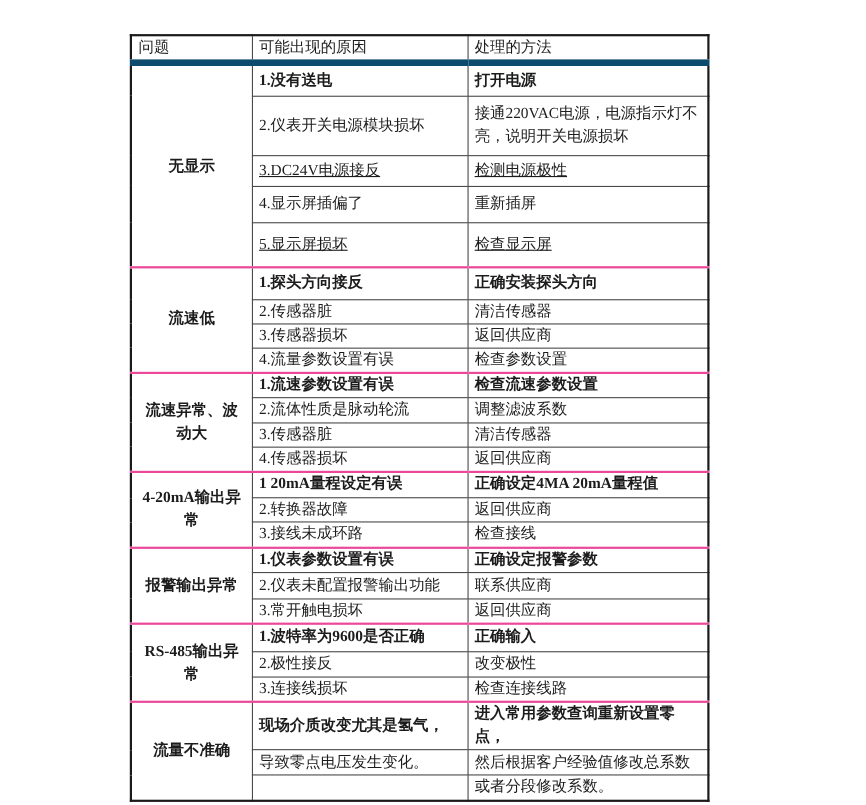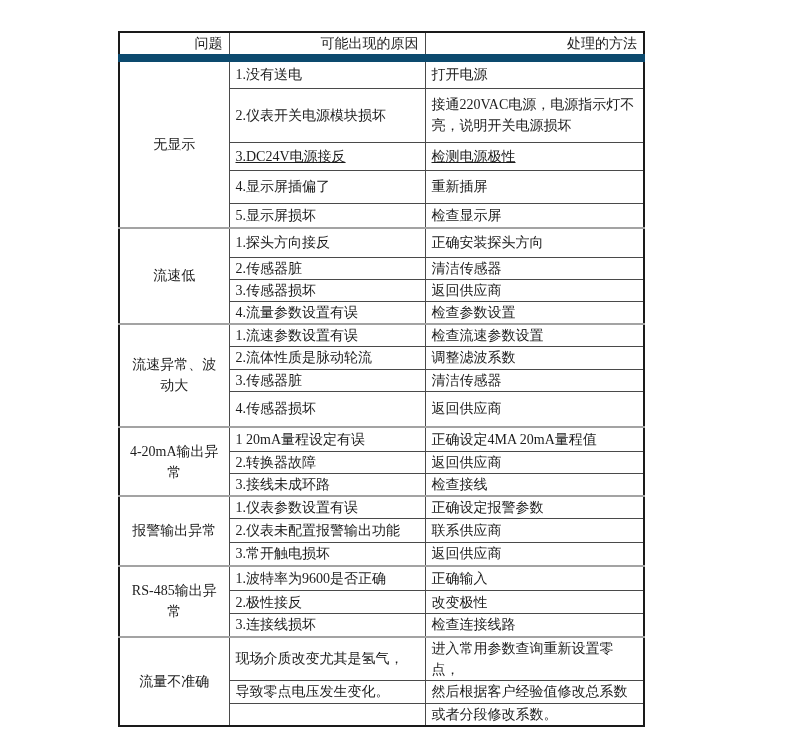--- a/index.html
+++ b/index.html
@@ -29,26 +29,27 @@
   table.trouble col.c3 { width: 219px; }
   table.trouble th,
   table.trouble td {
     border: 1px solid #4a4a4a;
     padding: 0 6px;
     vertical-align: middle;
     font-weight: normal;
     overflow: hidden;
   }
   table.trouble thead th {
-    text-align: right;
-    border-bottom: 8px solid #0c4a6e;
+    text-align: left;
+    border-bottom: 6px solid #0c4a6e;
     margin-left: 27px;
   }
   table.trouble tr.grp > td {
-    border-top: 2px solid #a3a3a3;
+    border-top: 2px solid #ec4899;
+    font-weight: bold;
   }
   td.problem {
     text-align: center;
     padding: 0 2px;
   }
   td.cause, td.treatment {
     text-align: left;
   }
 </style>
 </head>
@@ -79,21 +80,21 @@
       <td class="treatment">接通220VAC电源，电源指示灯不亮，说明开关电源损坏</td>
     </tr>
     <tr style="height:28px;text-decoration:underline;">
       <td class="cause">3.DC24V电源接反</td>
       <td class="treatment">检测电源极性</td>
     </tr>
     <tr style="height:33px;">
       <td class="cause">4.显示屏插偏了</td>
       <td class="treatment">重新插屏</td>
     </tr>
-    <tr style="height:25px;">
+    <tr style="height:41px;text-decoration:underline;">
       <td class="cause">5.显示屏损坏</td>
       <td class="treatment">检查显示屏</td>
     </tr>
 
     <tr class="grp" style="height:29px;">
       <td class="problem" rowspan="4">流速低</td>
       <td class="cause">1.探头方向接反</td>
       <td class="treatment">正确安装探头方向</td>
     </tr>
     <tr style="height:22px;margin-top:24px;">
@@ -115,21 +116,21 @@
       <td class="treatment">检查流速参数设置</td>
     </tr>
     <tr style="height:23px;padding-left:28px;">
       <td class="cause">2.流体性质是脉动轮流</td>
       <td class="treatment">调整滤波系数</td>
     </tr>
     <tr style="height:22px;">
       <td class="cause">3.传感器脏</td>
       <td class="treatment">清洁传感器</td>
     </tr>
-    <tr style="height:36px;">
+    <tr style="height:22px;">
       <td class="cause">4.传感器损坏</td>
       <td class="treatment">返回供应商</td>
     </tr>
 
     <tr class="grp" style="height:24px;">
       <td class="problem" rowspan="3">4-20mA输出异常</td>
       <td class="cause">1 20mA量程设定有误</td>
       <td class="treatment">正确设定4MA 20mA量程值</td>
     </tr>
     <tr style="height:22px;">

